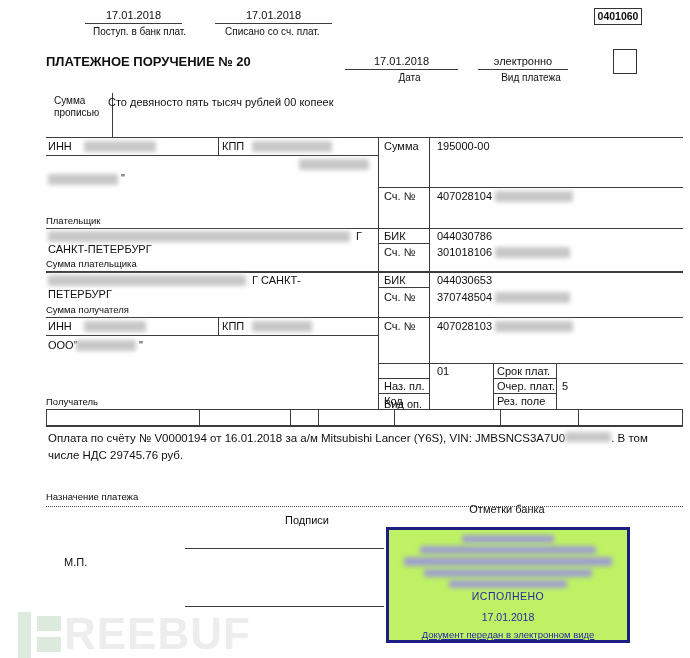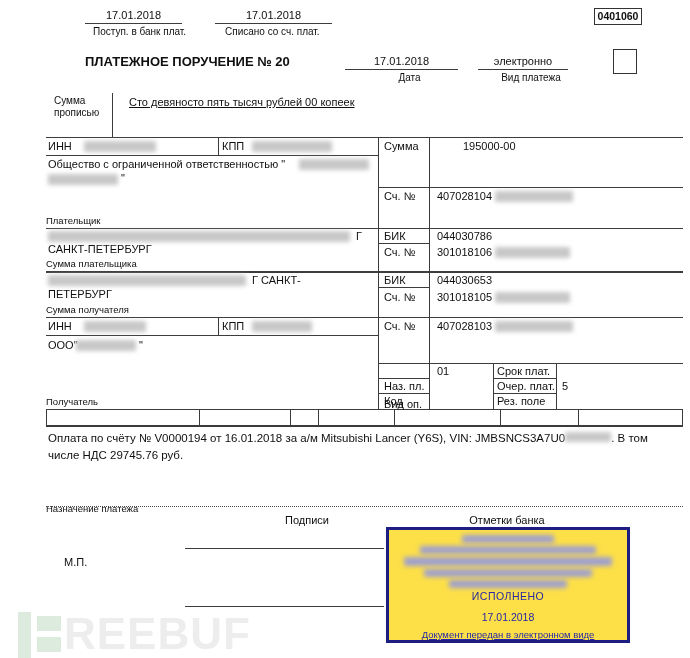--- a/index.html
+++ b/index.html
@@ -14,21 +14,21 @@
   .hl{position:absolute;height:1px;background:#3c3c3c;}
   .hl2{position:absolute;height:2px;background:#3c3c3c;}
   .vl{position:absolute;width:1px;background:#3c3c3c;}
   .dotted{position:absolute;border-top:1.5px dotted #4a4a4a;height:0;}
   .blur{position:absolute;background:#c8c8c8;filter:blur(2px);border-radius:1px;}
   .blur-inline{display:inline-block;background:#c8c8c8;filter:blur(2px);border-radius:1px;
                width:46px;height:10px;vertical-align:baseline;}
   .codebox{position:absolute;border:1px solid #333;text-align:center;
            font-size:10.5px;font-weight:bold;}
   .checkbox{position:absolute;border:1.5px solid #333;background:#fff;}
-  .stamp{position:absolute;border:3px solid #1e1e82;background:#fde047;}
+  .stamp{position:absolute;border:3px solid #1e1e82;background:#bef264;}
   .stampline{background:#9f9fd0;filter:blur(2.5px);border-radius:1px;margin:3px auto 0 auto;}
   .stamptxt{position:absolute;color:#2626a6;text-align:center;}
   .wm-green{position:absolute;background:#dcebdd;}
   .wm-letters{position:absolute;font-weight:bold;color:#ededed;font-size:44px;line-height:46px;letter-spacing:1px;}
   .wrap{white-space:normal;}
 </style>
 </head>
 <body>
 
 <div class="sheet">
@@ -36,32 +36,32 @@
   <div class="abs t ctr" style="left:85px;top:9px;width:97px;">17.01.2018</div>
   <div class="hl" style="left:85px;top:23px;width:97px;"></div>
   <div class="abs cap" style="left:85px;top:26px;">Поступ. в банк плат.</div>
 
   <div class="abs t ctr" style="left:215px;top:9px;width:117px;">17.01.2018</div>
   <div class="hl" style="left:215px;top:23px;width:117px;"></div>
   <div class="abs cap" style="left:217px;top:26px;">Списано со сч. плат.</div>
 
   <div class="codebox" style="left:594px;top:8px;width:46px;height:15px;line-height:15px;">0401060</div>
 
-  <div class="abs bold" style="left:46px;top:54px;font-size:13px;margin-left:39px;">ПЛАТЕЖНОЕ ПОРУЧЕНИЕ № 20</div>
+  <div class="abs bold" style="left:46px;top:54px;font-size:13px;">ПЛАТЕЖНОЕ ПОРУЧЕНИЕ № 20</div>
   <div class="abs t ctr" style="left:345px;top:55px;width:113px;">17.01.2018</div>
   <div class="hl" style="left:345px;top:69px;width:113px;"></div>
   <div class="abs cap ctr" style="left:345px;top:72px;width:113px;">Дата</div>
   <div class="abs t ctr" style="left:478px;top:55px;width:90px;">электронно</div>
   <div class="hl" style="left:478px;top:69px;width:90px;"></div>
   <div class="abs cap ctr" style="left:478px;top:72px;width:90px;">Вид платежа</div>
   <div class="checkbox" style="left:613px;top:49px;width:22px;height:23px;"></div>
 
   <div class="abs cap wrap" style="left:46px;top:95px;width:58px;">Сумма прописью</div>
   <div class="vl" style="left:112px;top:93px;height:44px;"></div>
-  <div class="abs t" style="left:129px;top:96px;text-decoration:underline;">Сто девяносто пять тысяч рублей 00 копеек</div>
+  <div class="abs t" style="left:108px;top:96px;">Сто девяносто пять тысяч рублей 00 копеек</div>
 
   <div class="hl" style="left:46px;top:137px;width:637px;"></div>
   <div class="vl" style="left:378px;top:137px;height:272px;"></div>
   <div class="vl" style="left:429px;top:137px;height:272px;"></div>
   <div class="vl" style="left:218px;top:137px;height:18px;"></div>
   <div class="hl" style="left:46px;top:155px;width:332px;"></div>
   <div class="hl" style="left:378px;top:187px;width:305px;"></div>
   <div class="hl" style="left:46px;top:228px;width:637px;"></div>
   <div class="hl" style="left:378px;top:243px;width:51px;"></div>
   <div class="hl2" style="left:46px;top:271px;width:637px;"></div>
@@ -86,23 +86,22 @@
   <div class="vl" style="left:500px;top:409px;height:16px;"></div>
   <div class="vl" style="left:578px;top:409px;height:16px;"></div>
   <div class="vl" style="left:682px;top:409px;height:16px;"></div>
   <div class="hl2" style="left:46px;top:425px;width:637px;"></div>
 
   <div class="abs t" style="left:48px;top:140px;">ИНН</div>
   <div class="blur" style="left:84px;top:141px;width:72px;height:11px;"></div>
   <div class="abs t" style="left:222px;top:140px;">КПП</div>
   <div class="blur" style="left:252px;top:141px;width:80px;height:11px;"></div>
   <div class="abs t" style="left:384px;top:140px;">Сумма</div>
-  <div class="abs t" style="left:437px;top:140px;margin-left:26px;">195000-00</div>
+  <div class="abs t" style="left:437px;top:140px;">195000-00</div>
 
-  <div class="abs t" style="left:48px;top:158px;">Общество с ограниченной ответственностью "</div>
   <div class="blur" style="left:299px;top:159px;width:70px;height:11px;"></div>
   <div class="blur" style="left:48px;top:174px;width:70px;height:11px;"></div>
   <div class="abs t" style="left:121px;top:172px;">"</div>
 
   <div class="abs t" style="left:384px;top:190px;">Сч. №</div>
   <div class="abs t" style="left:437px;top:190px;">407028104</div>
   <div class="blur" style="left:495px;top:191px;width:78px;height:11px;"></div>
 
   <div class="abs sm" style="left:46px;top:215px;">Плательщик</div>
 
@@ -115,21 +114,21 @@
   <div class="abs t" style="left:437px;top:246px;">301018106</div>
   <div class="blur" style="left:495px;top:247px;width:75px;height:11px;"></div>
   <div class="abs sm" style="left:46px;top:258px;">Сумма плательщика</div>
 
   <div class="blur" style="left:48px;top:275px;width:198px;height:11px;"></div>
   <div class="abs t" style="left:252px;top:274px;">Г САНКТ-</div>
   <div class="abs t" style="left:48px;top:288px;">ПЕТЕРБУРГ</div>
   <div class="abs t" style="left:384px;top:274px;">БИК</div>
   <div class="abs t" style="left:437px;top:274px;">044030653</div>
   <div class="abs t" style="left:384px;top:291px;">Сч. №</div>
-  <div class="abs t" style="left:437px;top:291px;">301018105</div>
+  <div class="abs t" style="left:437px;top:291px;">370748504</div>
   <div class="blur" style="left:495px;top:292px;width:75px;height:11px;"></div>
   <div class="abs sm" style="left:46px;top:304px;">Сумма получателя</div>
 
   <div class="abs t" style="left:48px;top:320px;">ИНН</div>
   <div class="blur" style="left:84px;top:321px;width:62px;height:11px;"></div>
   <div class="abs t" style="left:222px;top:320px;">КПП</div>
   <div class="blur" style="left:252px;top:321px;width:60px;height:11px;"></div>
   <div class="abs t" style="left:384px;top:320px;">Сч. №</div>
   <div class="abs t" style="left:437px;top:320px;">407028103</div>
   <div class="blur" style="left:495px;top:321px;width:78px;height:11px;"></div>
@@ -144,25 +143,25 @@
   <div class="abs t" style="left:497px;top:365px;">Срок плат.</div>
   <div class="abs t" style="left:384px;top:380px;">Наз. пл.</div>
   <div class="abs t" style="left:497px;top:380px;">Очер. плат.</div>
   <div class="abs t" style="left:562px;top:380px;">5</div>
   <div class="abs t" style="left:384px;top:395px;">Код</div>
   <div class="abs t" style="left:497px;top:395px;">Рез. поле</div>
 
   <div class="abs wrap" style="left:48px;top:430px;width:628px;font-size:11.5px;line-height:17px;">
     <span>Оплата по счёту № V0000194 от 16.01.2018 за а/м Mitsubishi Lancer (Y6S), VIN: JMBSNCS3A7U0</span><span class="blur-inline"></span><span>. В том числе НДС 29745.76 руб.</span>
   </div>
-  <div class="abs sm" style="left:46px;top:503px;">Назначение платежа</div>
+  <div class="abs sm" style="left:46px;top:491px;">Назначение платежа</div>
   <div class="dotted" style="left:46px;top:506px;width:637px;"></div>
 
   <div class="abs t ctr" style="left:247px;top:514px;width:120px;">Подписи</div>
-  <div class="abs t ctr" style="left:447px;top:514px;width:120px;">Отметки банка</div>
+  <div class="abs t ctr" style="left:447px;top:503px;width:120px;">Отметки банка</div>
   <div class="hl" style="left:185px;top:548px;width:199px;"></div>
   <div class="hl" style="left:185px;top:606px;width:199px;"></div>
   <div class="abs t" style="left:64px;top:556px;">М.П.</div>
 
   <div class="stamp" style="left:386px;top:527px;width:238px;height:110px;">
     <div style="width:100%;padding-top:2px;">
       <div class="stampline" style="width:92px;height:8px;"></div>
       <div class="stampline" style="width:176px;height:8px;"></div>
       <div class="stampline" style="width:208px;height:9px;"></div>
       <div class="stampline" style="width:168px;height:8px;"></div>

